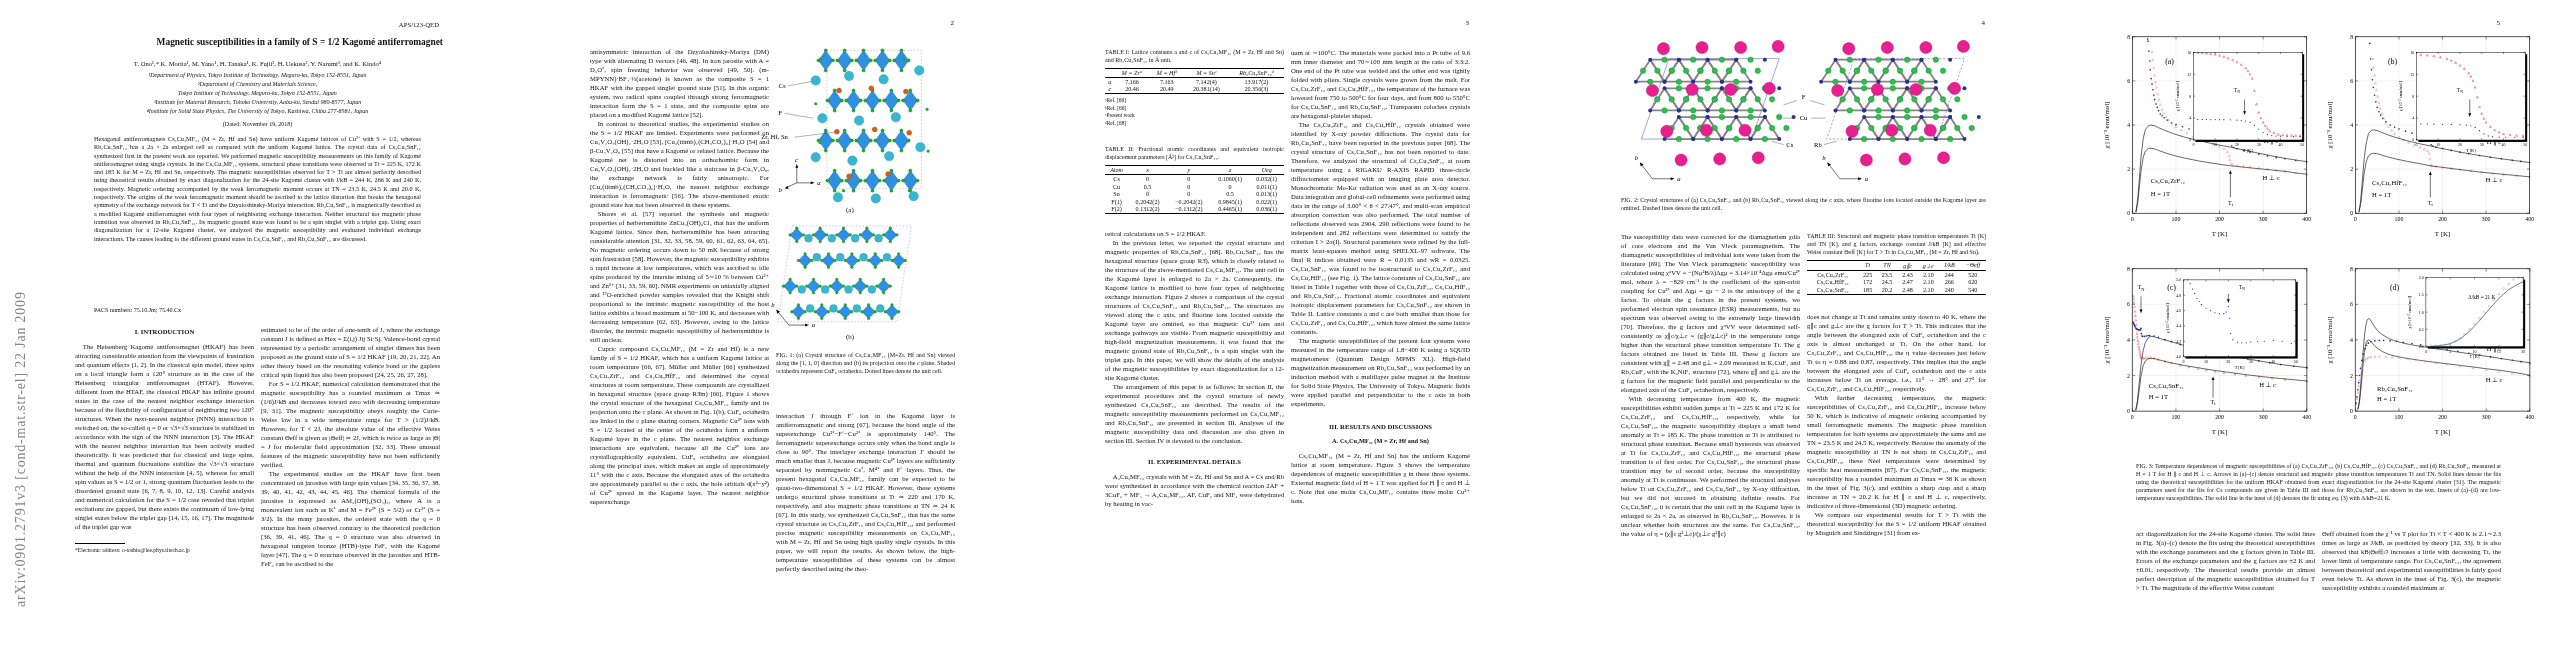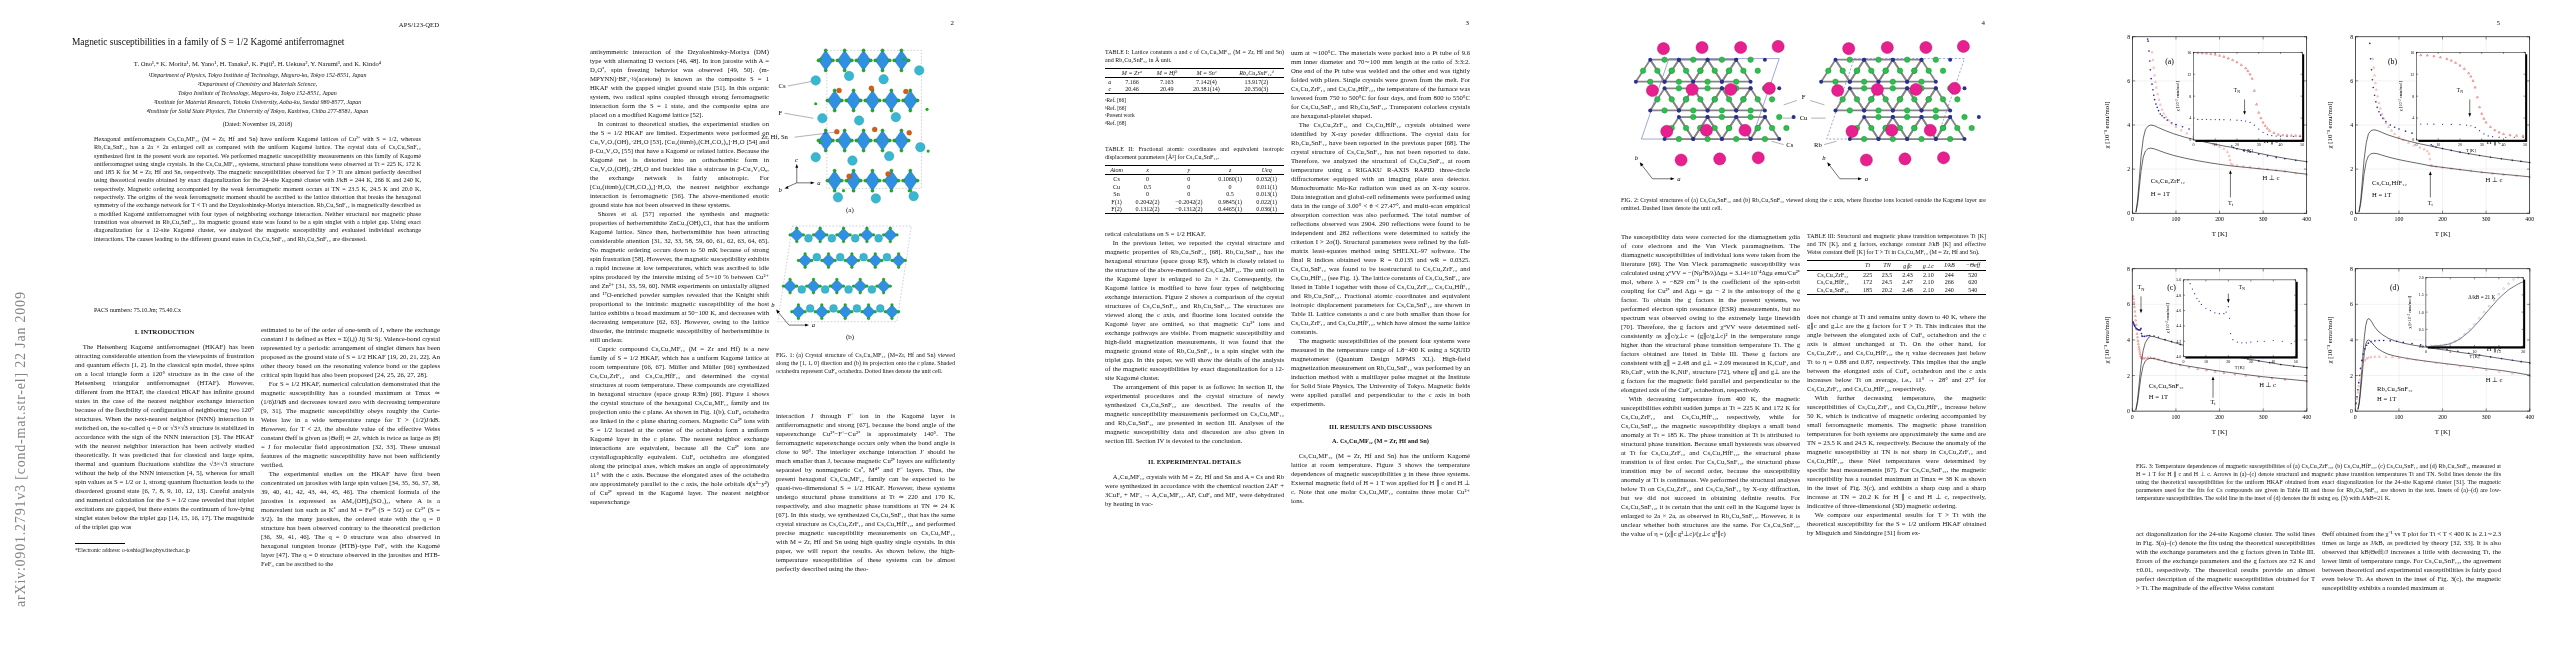--- a/index.html
+++ b/index.html
@@ -2,21 +2,21 @@
 <html style="font-size:9px"><head>
 <meta charset="utf-8">
 <style>
   html,body{margin:0;padding:0;background:#ffffff;}
   body{width:2576px;height:667px;position:relative;font-family:"Liberation Serif",serif;color:#111;}
   .page{position:absolute;top:0;width:515px;height:667px;overflow:hidden;background:#fff;}
   .pageno{position:absolute;top:19px;right:76px;font-size:7px;}
   .hdrright{position:absolute;top:21px;right:76px;font-size:6.7px;}
   .banner{position:absolute;left:13.3px;top:151px;height:456px;writing-mode:vertical-rl;transform:rotate(180deg);
           font-size:14px;color:#848484;letter-spacing:0.8px;white-space:nowrap;}
-  .title{position:absolute;left:72px;width:371px;top:37px;text-align:left;font-size:9.4px;font-weight:normal;}
+  .title{position:absolute;left:72px;width:371px;top:37px;text-align:right;font-size:9.4px;font-weight:bold;}
   .authors{position:absolute;left:61px;width:393px;top:60px;text-align:center;font-size:6.6px;}
   .affil{position:absolute;left:61px;width:393px;text-align:center;font-size:6px;font-style:italic;}
   .dated{position:absolute;left:61px;width:393px;top:121px;text-align:center;font-size:6px;}
   .abstract{position:absolute;left:94px;width:327px;top:135px;font-size:6.2px;line-height:8.3px;text-align:justify;}
   .pacs{position:absolute;left:94px;width:327px;top:307px;font-size:6px;}
   .col{position:absolute;width:179px;}
   .par{font-size:6.7px;line-height:9px;text-align:justify;text-indent:7.8px;margin:0 0 0 0;}
   .cont{text-indent:0;}
   .sechead{font-weight:bold;text-align:center;font-size:6.7px;margin:3.3px 0 6.7px 0;}
   .subhead{font-weight:bold;text-align:center;font-size:6.4px;margin:2.2px 0 6.7px 0;}

